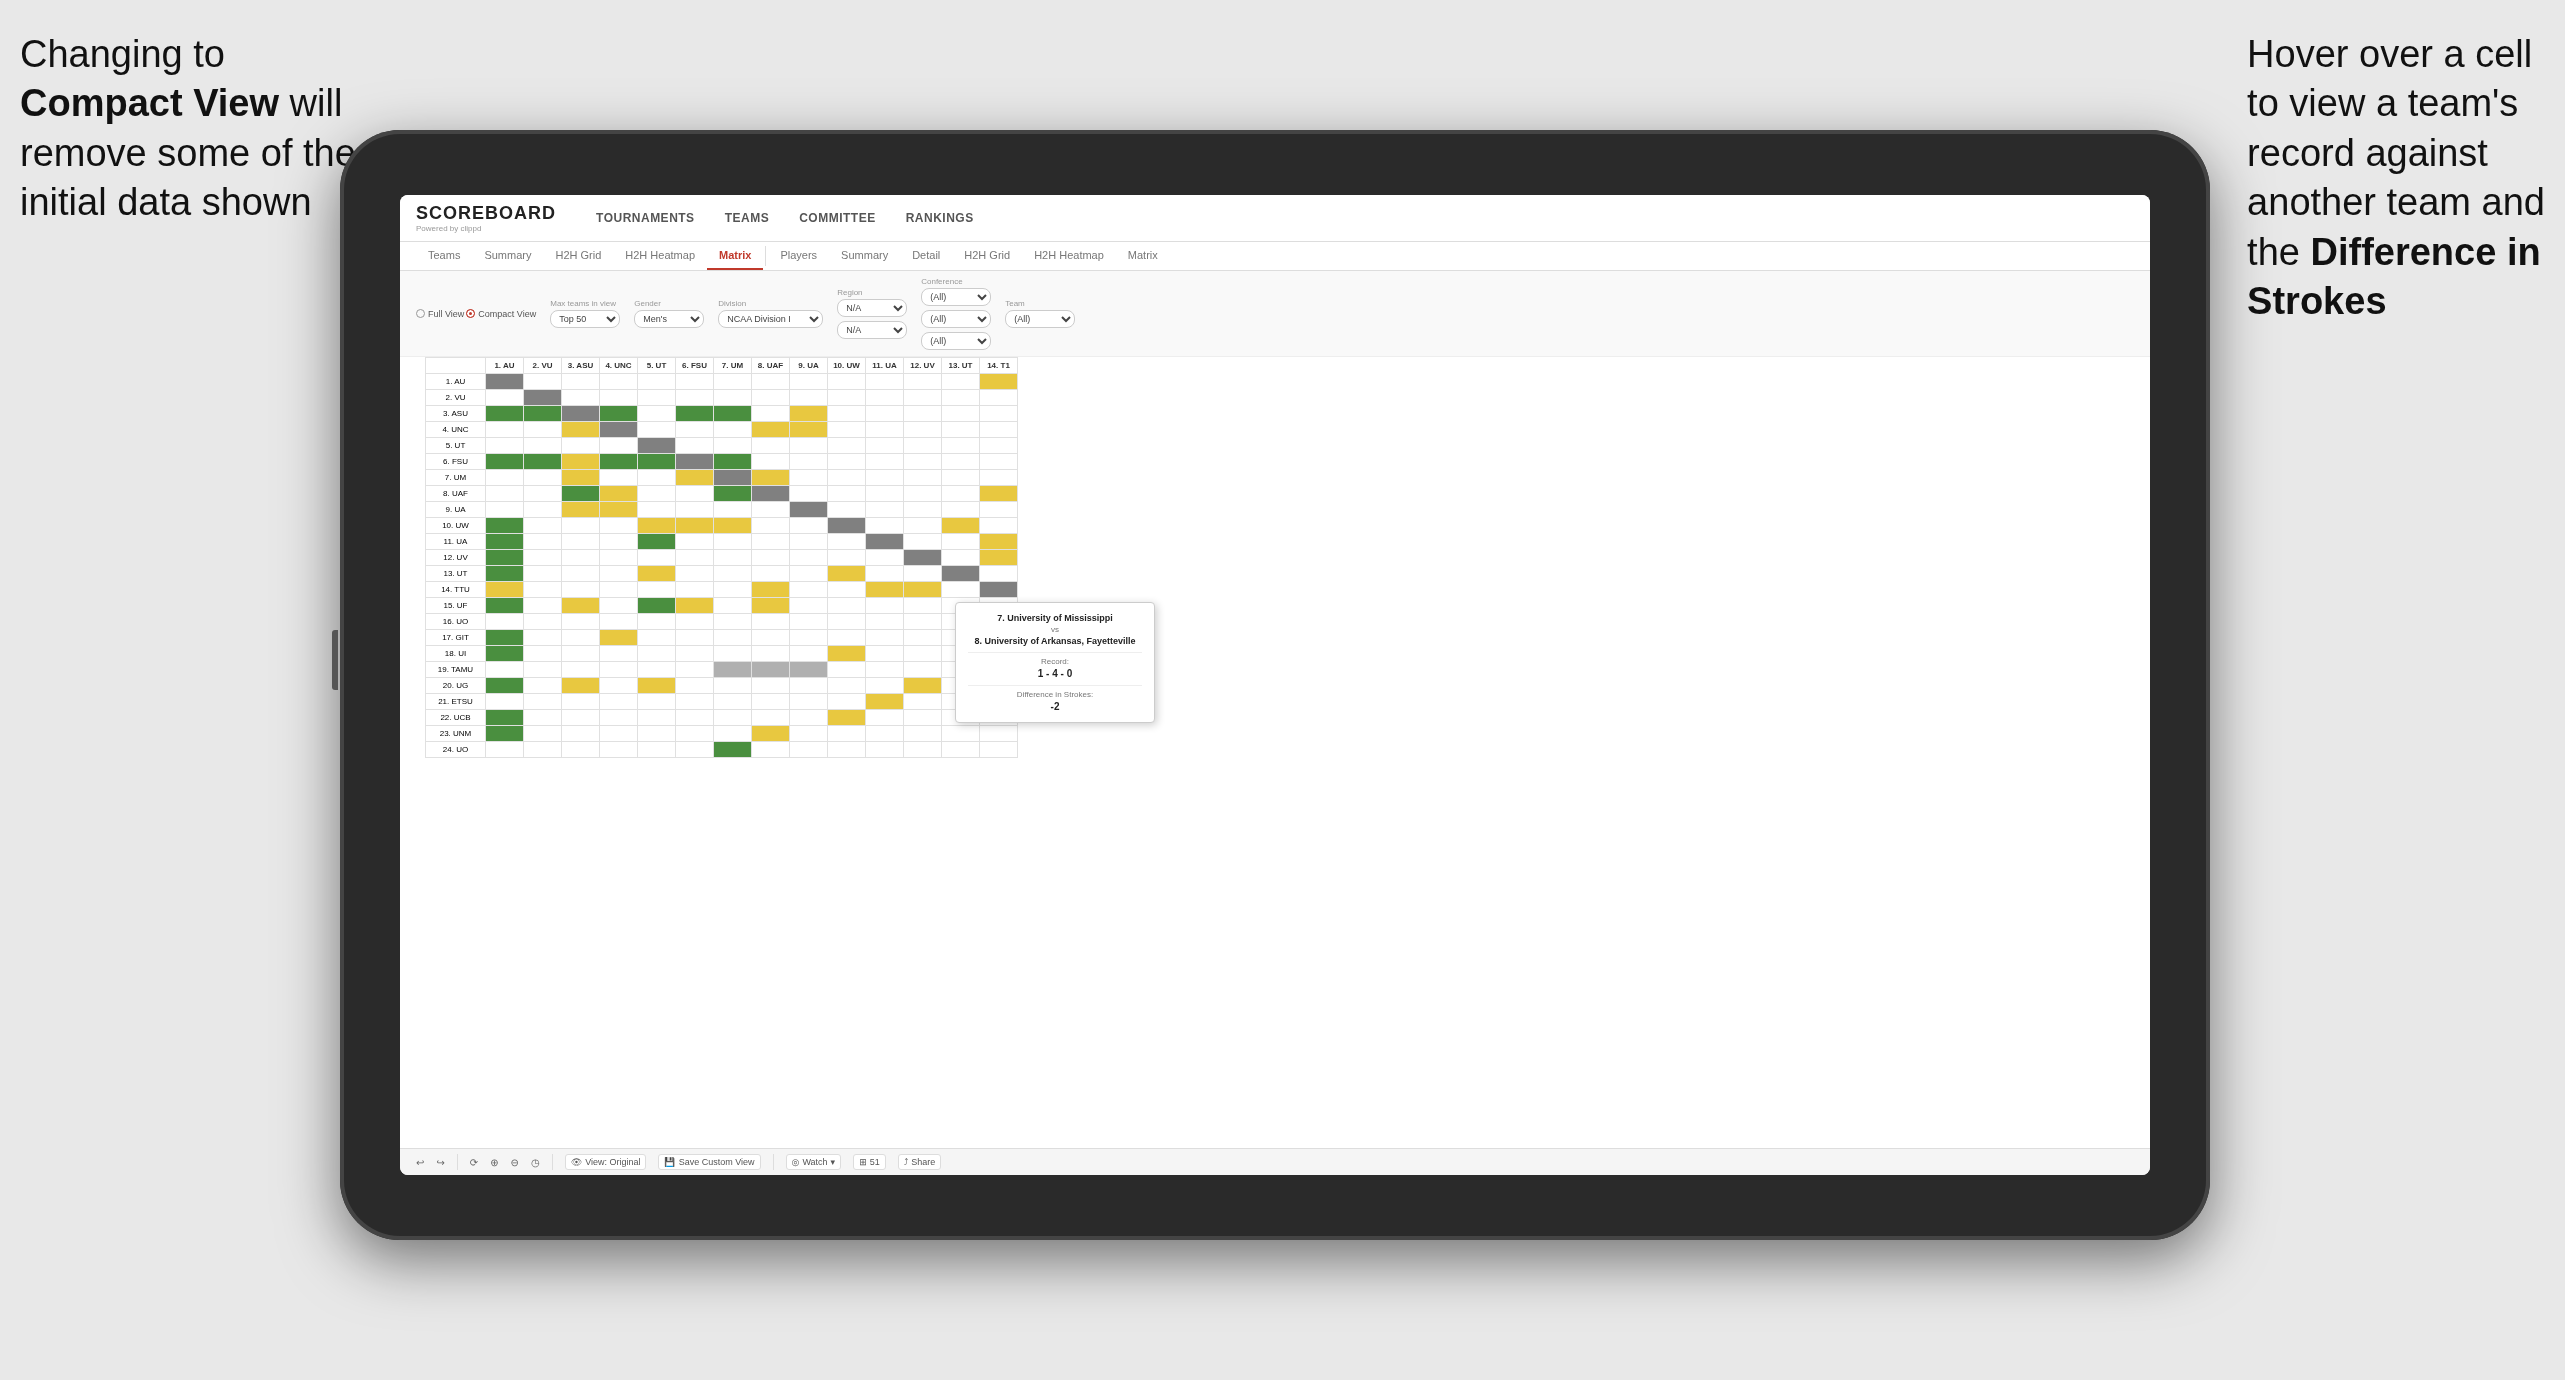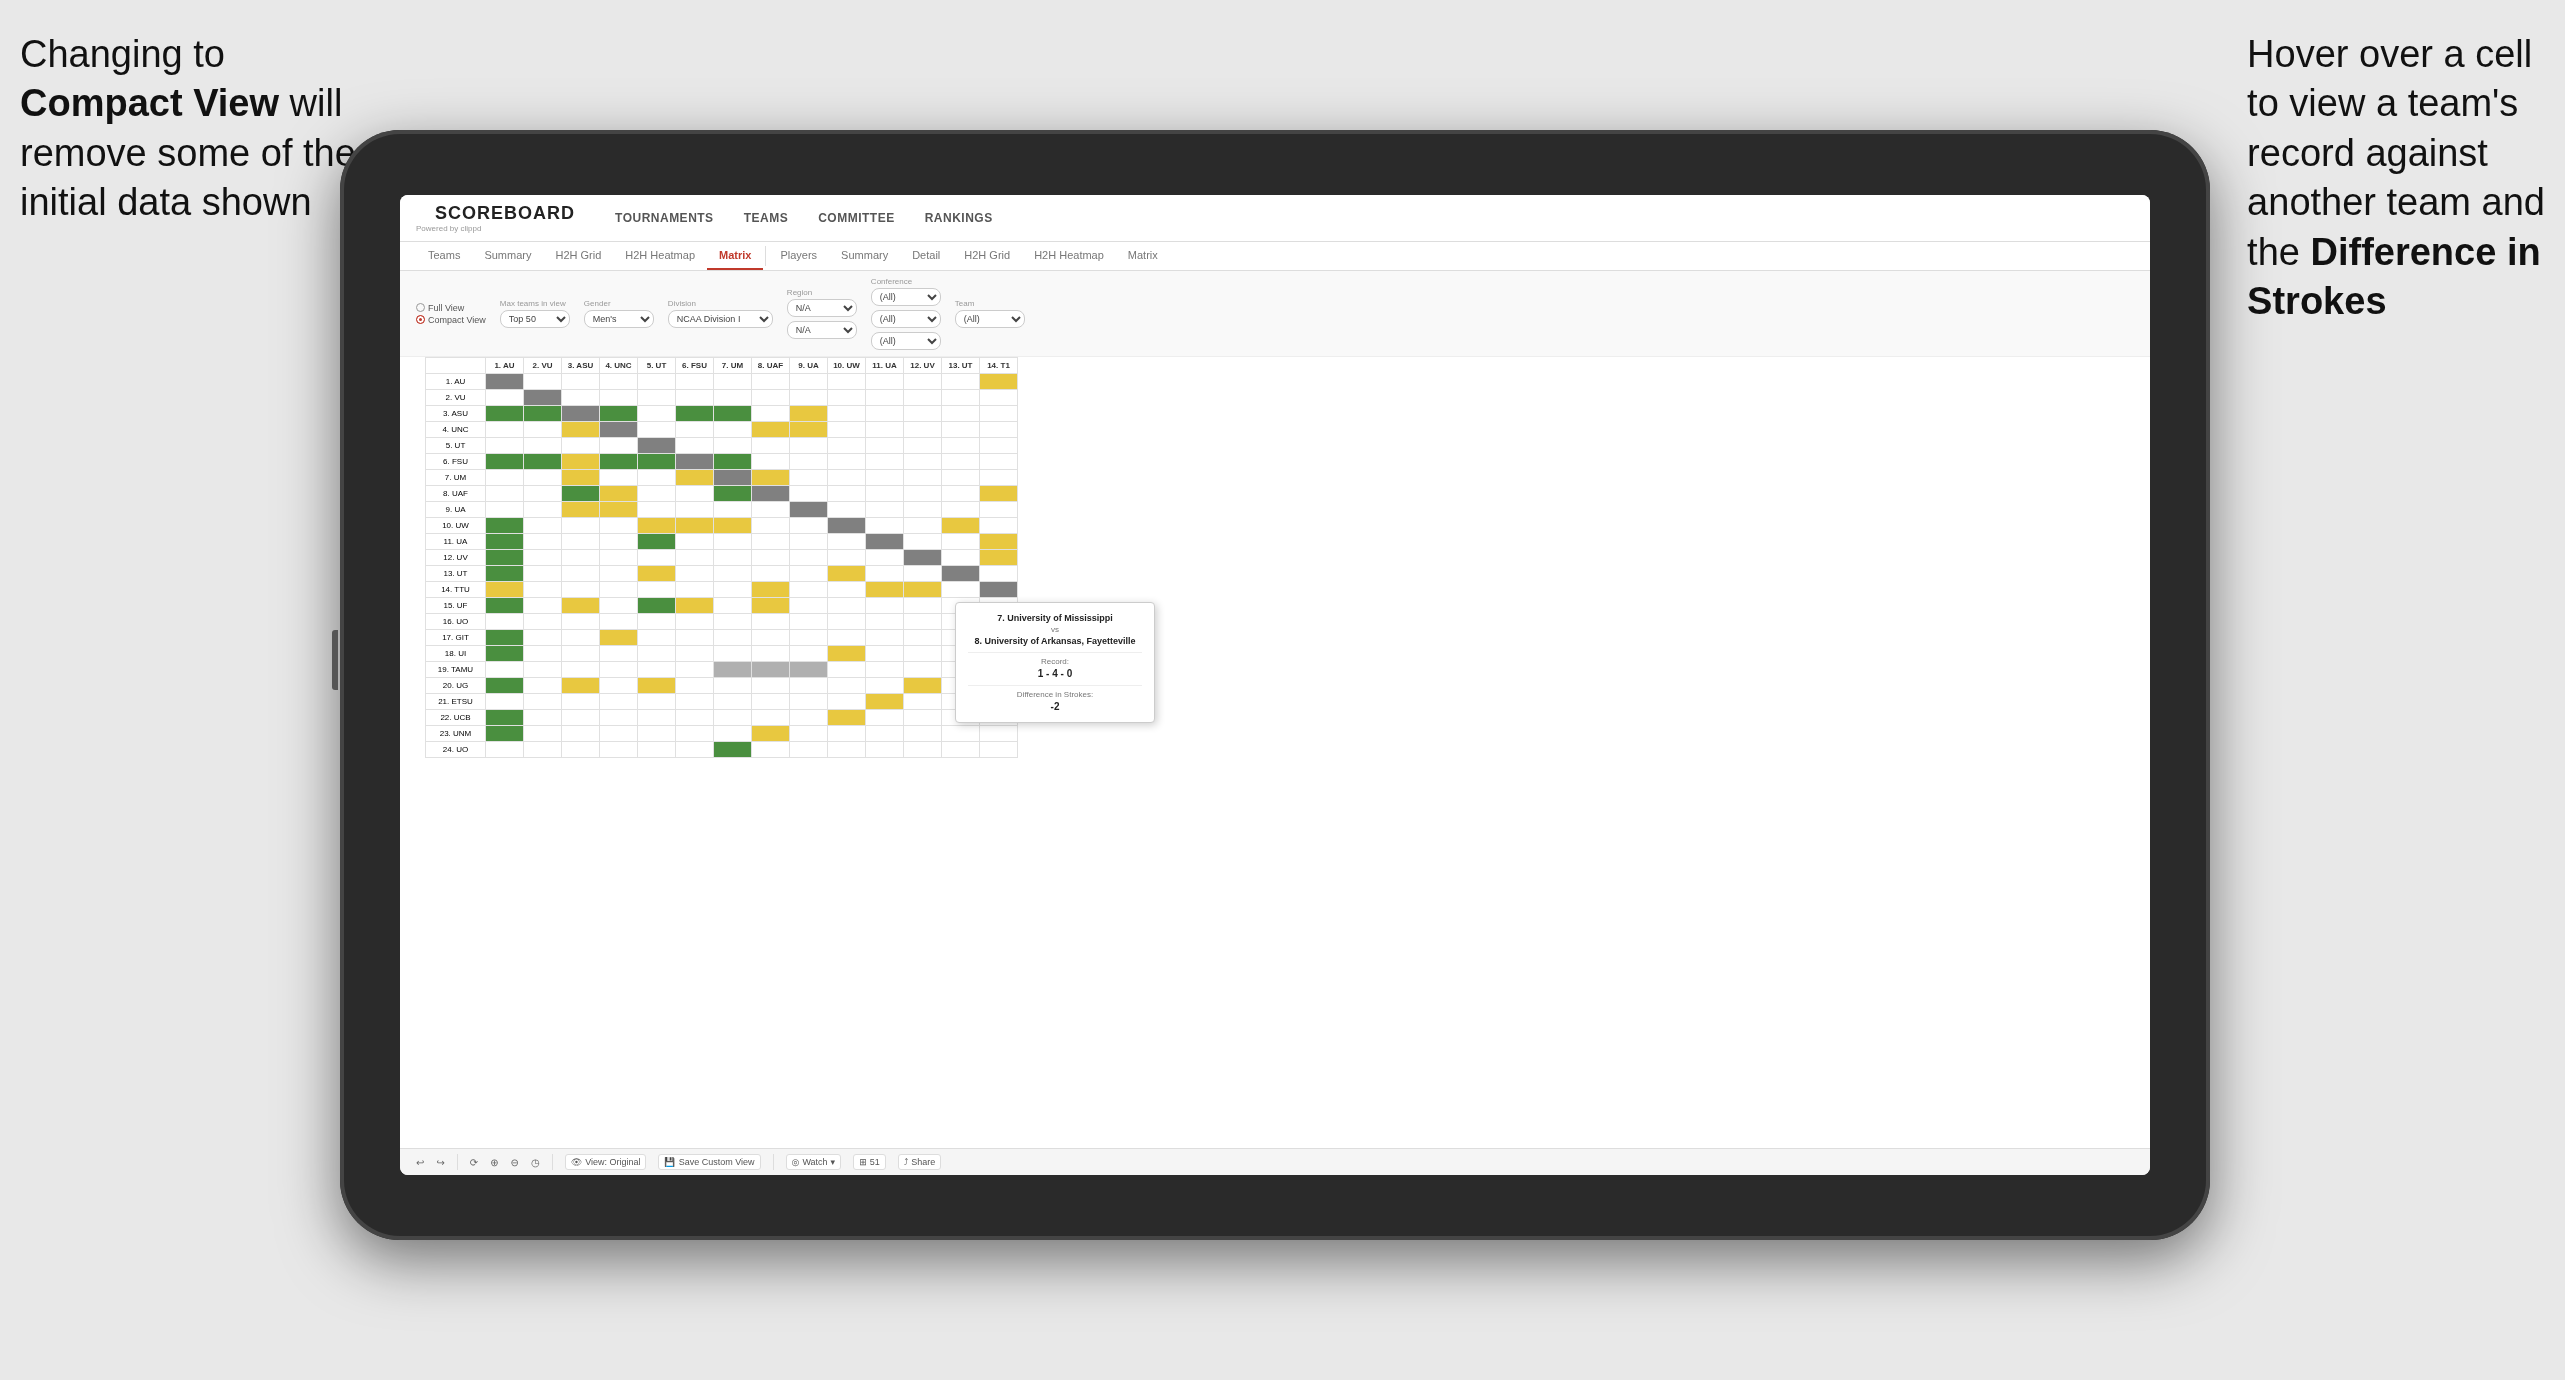--- a/index.html
+++ b/index.html
@@ -102,21 +102,20 @@
     .nav-logo {
       display: flex;
       flex-direction: column;
       margin-right: 10px;
     }
     .nav-logo-title {
       font-size: 18px;
       font-weight: 900;
       letter-spacing: 1px;
       color: #222;
-      margin-left: 19px;
     }
     .nav-logo-sub {
       font-size: 8px;
       color: #999;
     }
 
     .nav-item {
       font-size: 12px;
       color: #555;
       letter-spacing: 0.5px;
@@ -164,21 +163,21 @@
       padding: 6px 16px;
       display: flex;
       align-items: center;
       gap: 14px;
       flex-shrink: 0;
       flex-wrap: wrap;
     }
 
     .radio-group {
       display: flex;
-      flex-direction: column;
+      flex-direction: row;
       gap: 2px;
       justify-content: flex-end;
     }
     .radio-label {
       font-size: 9px;
       color: #555;
       display: flex;
       align-items: center;
       gap: 3px;
     }

